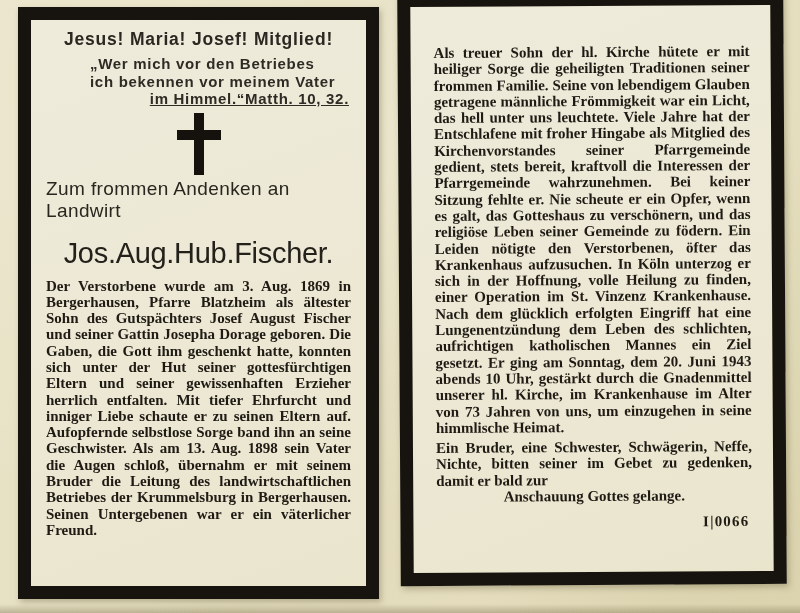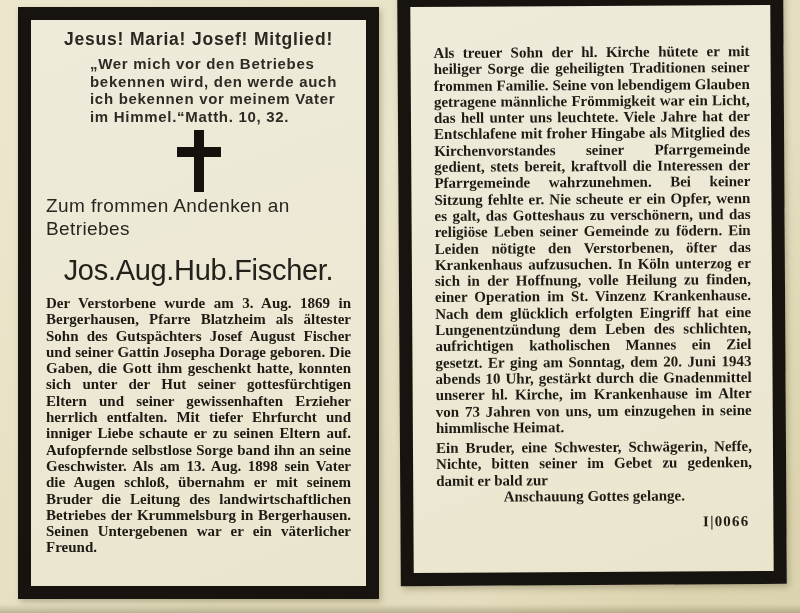--- a/index.html
+++ b/index.html
@@ -25,21 +25,21 @@
   .inner-left  { padding: 4px 15px 6px; }
   .inner-right { padding: 38px 21px 8px 23px; }
 
   .sans { font-family: "Liberation Sans", "DejaVu Sans", sans-serif; color: #26231d; }
   .invocation {
     font-size: 17.5px; letter-spacing: 0.8px; text-align: center;
     margin-top: 5px; white-space: nowrap; font-weight: bold; color: #2b2822;
   }
   .quote { margin: 5px 0 0 44px; font-size: 15px; line-height: 17.5px; letter-spacing: 0.7px; font-weight: bold; color: #2e2b25; }
   .quote-line { white-space: nowrap; }
-  .quote-last { display: flex; justify-content: flex-start; padding-right: 2px; }
+  .quote-last { display: flex; justify-content: flex-end; padding-right: 2px; text-decoration: underline; }
 
   .cross { position: relative; width: 44px; height: 62px; margin: 5px auto 0; }
   .cross-v { position: absolute; left: 17px; top: 0; width: 10px; height: 62px; background: #15120d; }
   .cross-h { position: absolute; left: 0; top: 17px; width: 44px; height: 10px; background: #15120d; }
 
   .dedication { font-size: 19px; line-height: 22.5px; letter-spacing: 0.4px; text-align: left; margin-top: 3px; color: #29261f; }
   .name { font-size: 29px; letter-spacing: -0.3px; text-align: center; margin-top: 14px; white-space: nowrap; color: #24211b; }
 
   .fraktur {
     font-weight: bold; color: #1f1b14;
@@ -61,36 +61,35 @@
 </head>
 <body>
 
 <div class="card card-left">
   <div class="inner inner-left">
 
     <div class="sans invocation">Jesus! Maria! Josef! Mitglied!</div>
 
     <div class="sans quote">
       <div class="quote-line">„Wer mich vor den Betriebes</div>
-      <div class="quote-line">bekennen wird, den werde auch</div>
       <div class="quote-line">ich bekennen vor meinem Vater</div>
       <div class="quote-last">
         <span>im Himmel.“</span>
         <span>Matth. 10, 32.</span>
       </div>
     </div>
 
     <div class="cross">
       <div class="cross-v"></div>
       <div class="cross-h"></div>
     </div>
 
     <div class="sans dedication">
       <div>Zum frommen Andenken an</div>
-      <div>Betriebes</div>
+      <div>Landwirt</div>
     </div>
 
     <div class="sans name">Jos.Aug.Hub.Fischer.</div>
 
     <p class="fraktur bio" lang="de">Der Verstorbene wurde am 3. Aug. 1869 in Bergerhausen, Pfarre Blatzheim als ältester Sohn des Gutspächters Josef August Fischer und seiner Gattin Josepha Dorage geboren. Die Gaben, die Gott ihm geschenkt hatte, konnten sich unter der Hut seiner gottesfürchtigen Eltern und seiner gewissenhaften Erzieher herrlich entfalten. Mit tiefer Ehrfurcht und inniger Liebe schaute er zu seinen Eltern auf. Aufopfernde selbstlose Sorge band ihn an seine Geschwister. Als am 13. Aug. 1898 sein Vater die Augen schloß, übernahm er mit seinem Bruder die Leitung des landwirtschaftlichen Betriebes der Krummelsburg in Bergerhausen. Seinen Untergebenen war er ein väterlicher Freund.</p>
   </div>
 </div>
 
 <div class="card card-right">
   <div class="inner inner-right">

